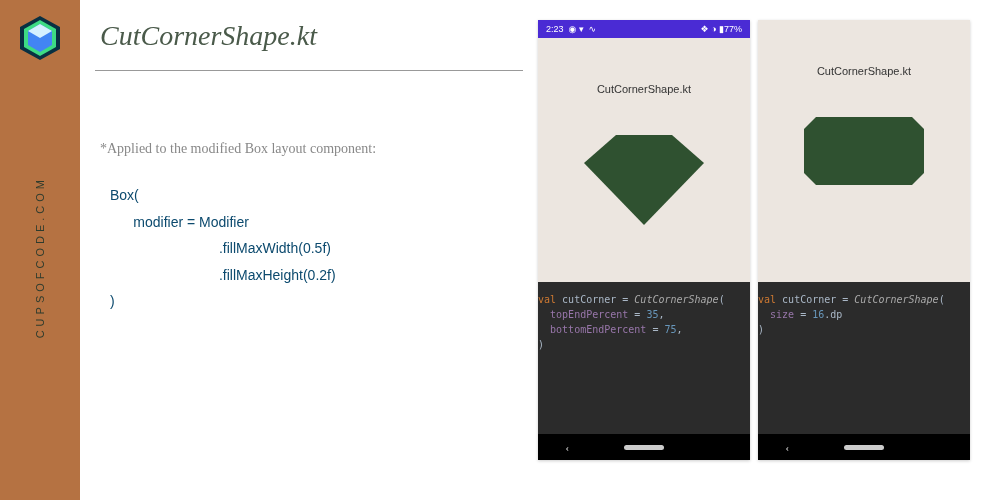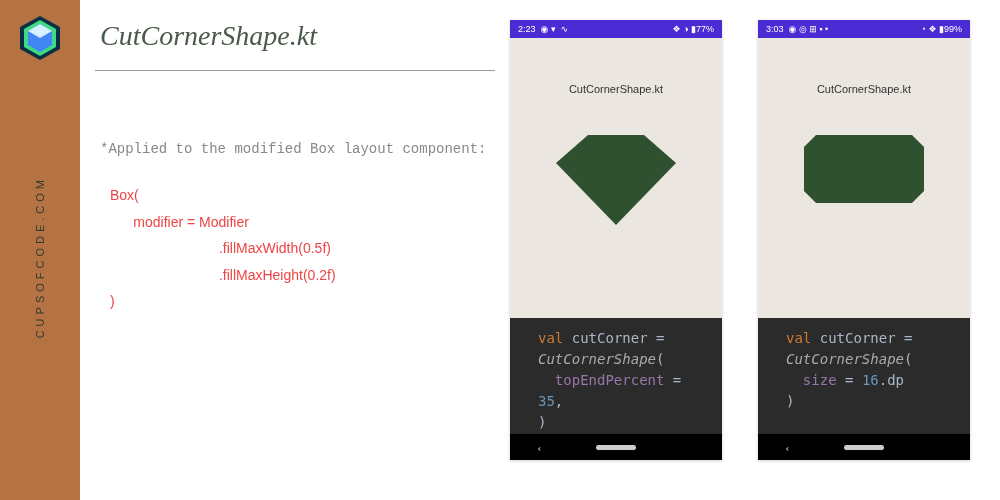--- a/index.html
+++ b/index.html
@@ -4,29 +4,29 @@
 <style>
 *{box-sizing:border-box;margin:0;padding:0}
 body{width:1000px;height:500px;font-family:Georgia,serif;display:flex;background:#fff;overflow:hidden}
 .sidebar{width:80px;height:500px;background:#b57242;display:flex;flex-direction:column;align-items:center;padding-top:10px;flex-shrink:0}
 .logo{width:56px;height:56px;position:relative;margin-bottom:20px}
 .vtext{writing-mode:vertical-lr;transform:rotate(180deg);font-family:'Arial',sans-serif;letter-spacing:4px;font-size:11px;color:#2d3b2d;margin-top:90px;font-weight:500}
 .main{flex:1;display:flex;padding:20px 30px 20px 15px;gap:15px}
 .left{flex:1;display:flex;flex-direction:column}
 .title{font-size:28px;color:#4a5a4a;font-style:italic;font-family:Georgia,serif;margin-bottom:18px;margin-left:5px}
 .hr{border:none;border-top:1px solid #999;margin-bottom:70px;width:100%}
-.note{color:#888;font-size:14px;font-family:Liberation Mono, monospace;margin-bottom:25px;margin-left:5px}
-.codeblk{font-family:'Segoe UI',Arial,sans-serif;color:#ef4444;font-size:14px;line-height:1.9;margin-left:15px;white-space:pre}
-.phones{display:flex;gap:36px;flex-shrink:0}
+.note{color:#888;font-size:14px;font-family:Liberation Serif, serif;margin-bottom:25px;margin-left:5px}
+.codeblk{font-family:'Segoe UI',Arial,sans-serif;color:#0c4a6e;font-size:14px;line-height:1.9;margin-left:15px;white-space:pre}
+.phones{display:flex;gap:8px;flex-shrink:0}
 .phone{width:212px;height:440px;background:#2d2d2d;display:flex;flex-direction:column;box-shadow:0 1px 3px rgba(0,0,0,.2)}
 .statusbar{height:18px;background:#4a2bd4;color:#fff;font-size:9px;display:flex;justify-content:space-between;align-items:center;padding:0 8px;font-family:Arial,sans-serif}
 .canvas{flex:1;background:#ece6e0;display:flex;flex-direction:column;align-items:center;padding-top:45px}
 .shapetitle{font-size:11px;color:#333;font-family:Arial,sans-serif;margin-bottom:40px}
 .shape1 svg,.shape2 svg{display:block}
-.codepanel{height:116px;background:#2b2b2b;padding:10px 28px;font-family:'Consolas',monospace;font-size:14px;line-height:1.5;color:#a9b7c6;overflow:hidden}
+.codepanel{height:152px;background:#2b2b2b;padding:10px 0;font-family:'Consolas',monospace;font-size:10px;line-height:1.5;color:#a9b7c6;overflow:hidden}
 .kw{color:#cc7832}
 .fn{color:#aaa;font-style:italic}
 .pr{color:#9876aa}
 .nm{color:#6897bb}
 .navbar{height:26px;background:#000;display:flex;justify-content:space-around;align-items:center;color:#ddd;font-size:11px}
 .navpill{width:40px;height:5px;background:#ccc;border-radius:3px}
 </style>
 </head>
 <body>
 
@@ -65,34 +65,31 @@
         <div class="shapetitle">CutCornerShape.kt</div>
         <div class="shape1">
           <svg width="120" height="90" viewBox="0 0 120 90">
             <polygon points="32,0 88,0 120,28 60,90 0,28" fill="#2f5130"></polygon>
           </svg>
         </div>
       </div>
       <div class="codepanel">
         <div><span class="kw">val</span> <span>cutCorner</span> = <span class="fn">CutCornerShape</span>(</div>
         <div>&nbsp;&nbsp;<span class="pr">topEndPercent</span> = <span class="nm">35</span>,</div>
+        <div>&nbsp;&nbsp;<span class="pr">bottomEndPercent</span> = <span class="nm">75</span>,</div>
         <div>)</div>
       </div>
       <div class="navbar">
         <span>‹</span>
         <span class="navpill"></span>
         <span>&nbsp;</span>
       </div>
     </div>
 
     <div class="phone">
-      <div class="statusbar">
-        <span><span>3:03</span> &nbsp;◉ ◎ ⊞ ▪ •</span>
-        <span>◔ ❖ ▮<span>99%</span></span>
-      </div>
       <div class="canvas">
         <div class="shapetitle">CutCornerShape.kt</div>
         <div class="shape2">
           <svg width="120" height="68" viewBox="0 0 120 68">
             <polygon points="12,0 108,0 120,12 120,56 108,68 12,68 0,56 0,12" fill="#2f5130"></polygon>
           </svg>
         </div>
       </div>
       <div class="codepanel">
         <div><span class="kw">val</span> <span>cutCorner</span> = <span class="fn">CutCornerShape</span>(</div>

